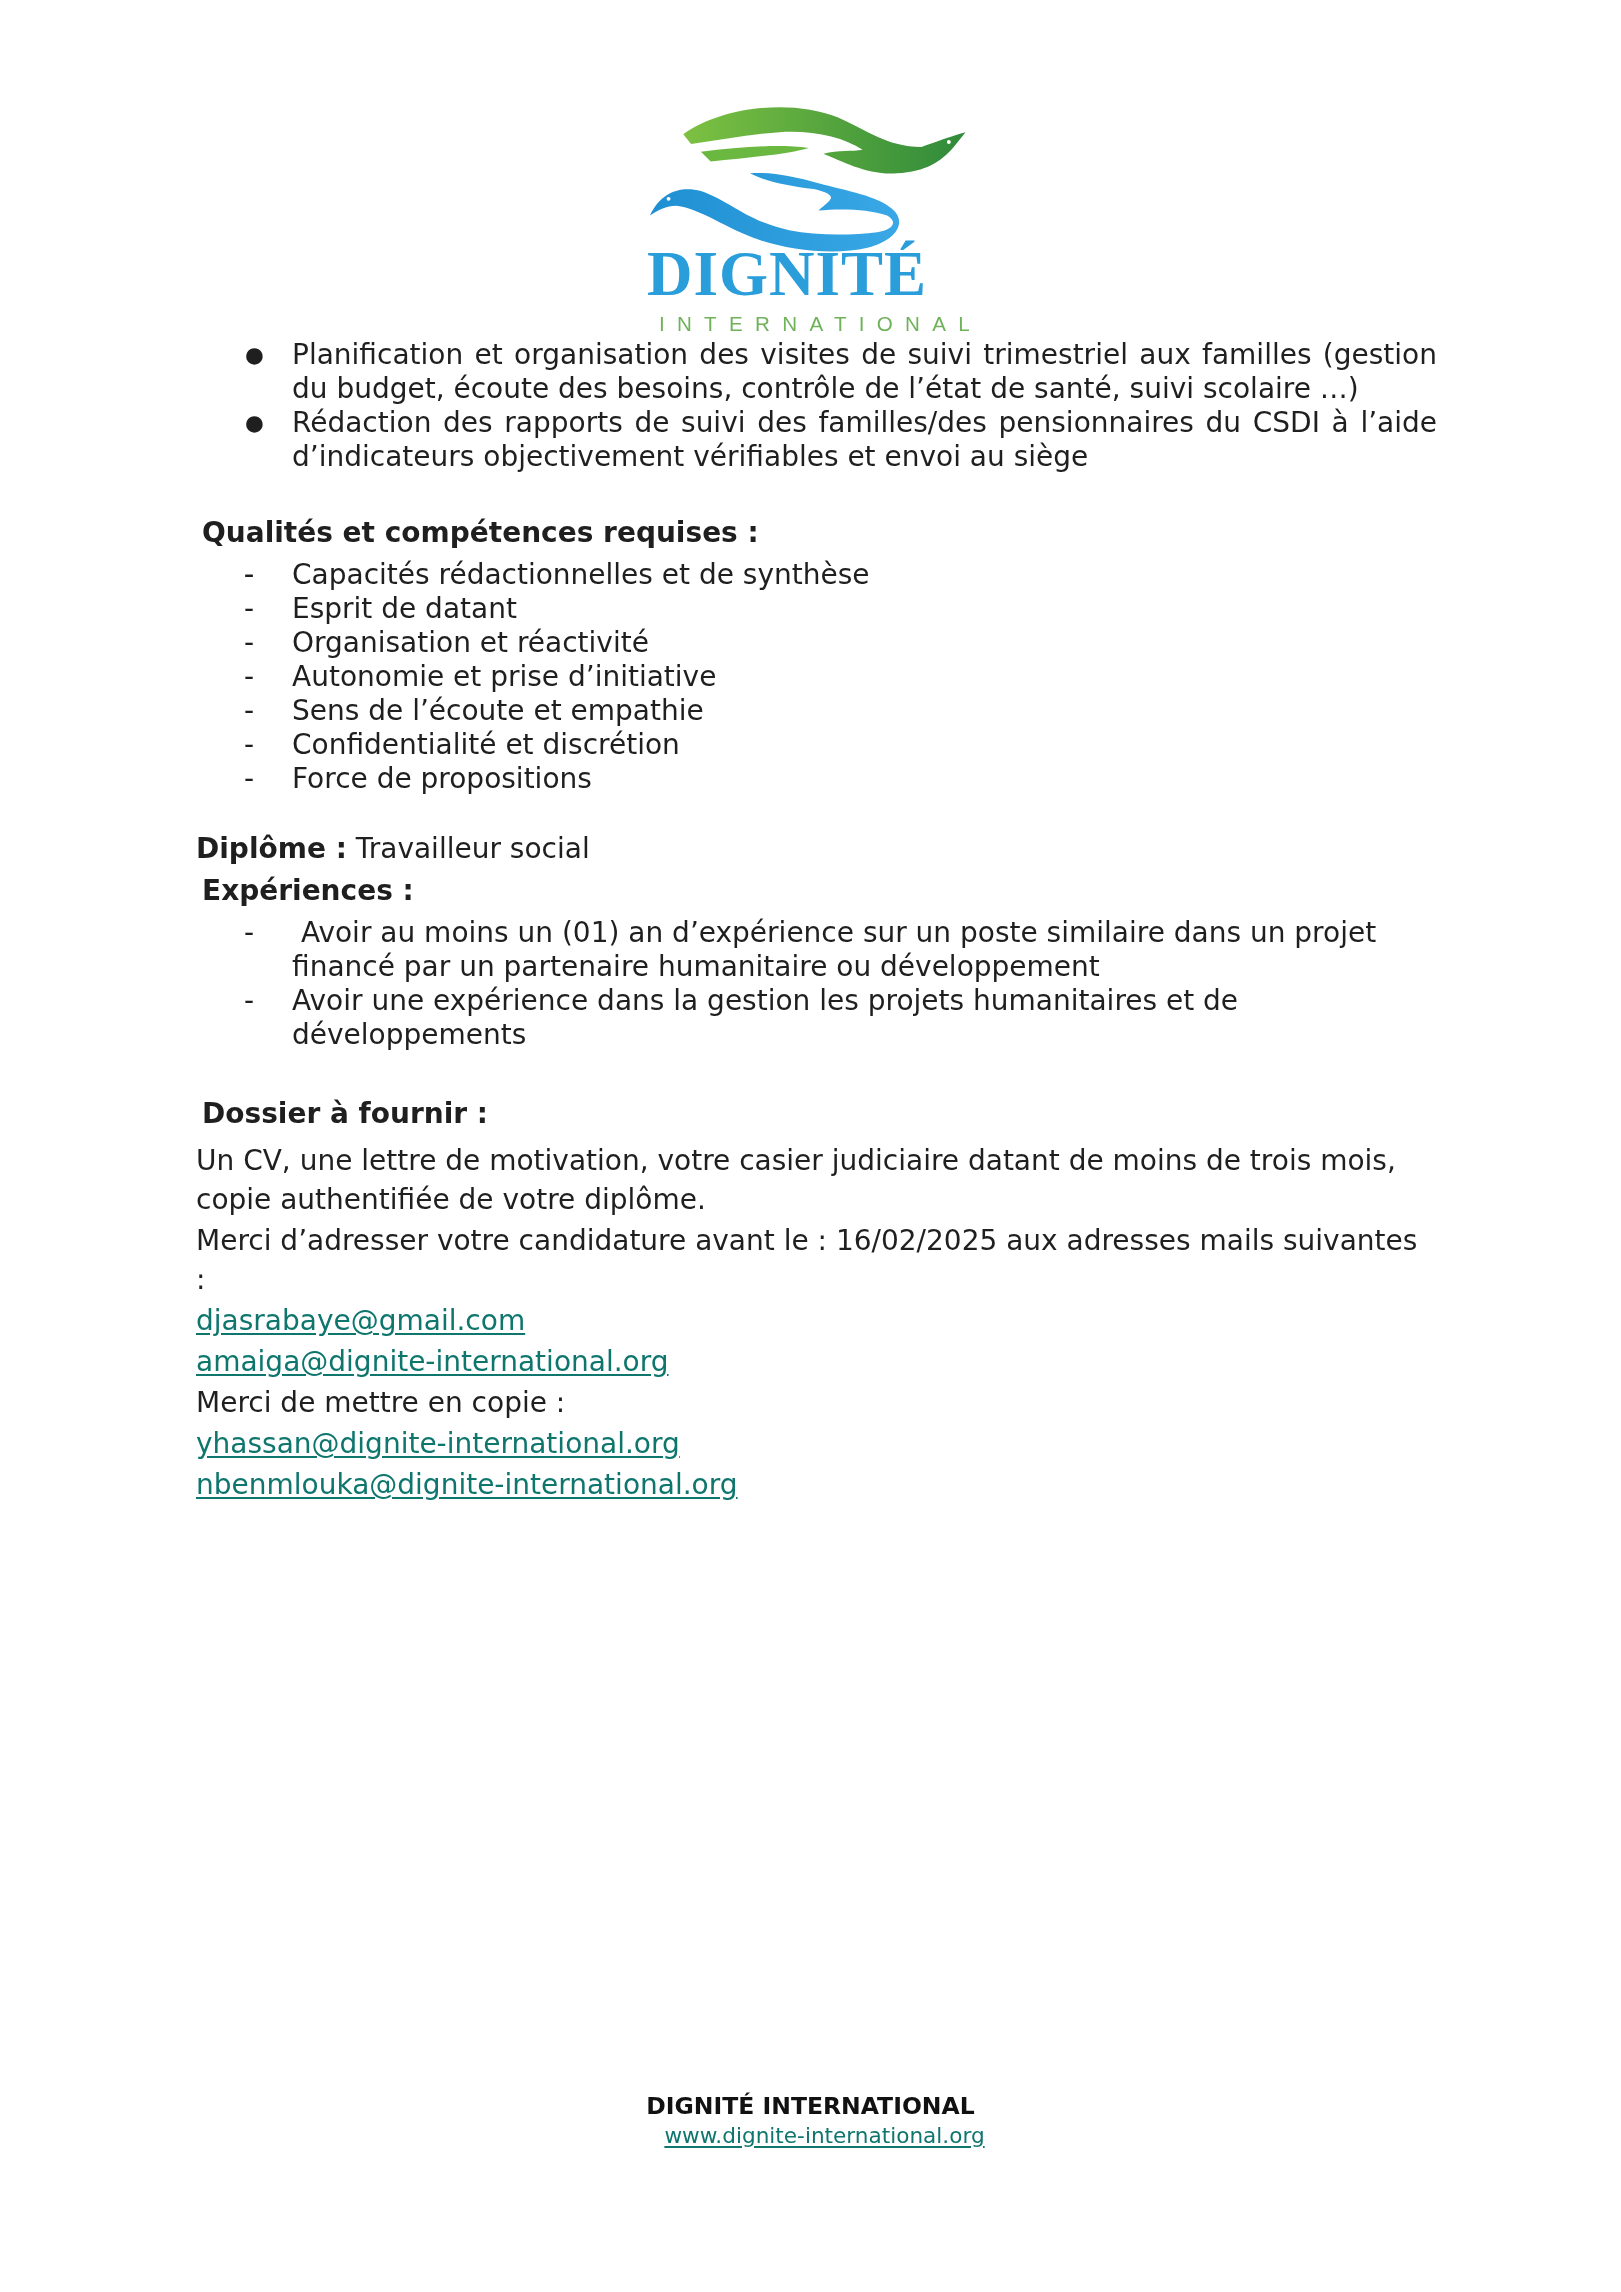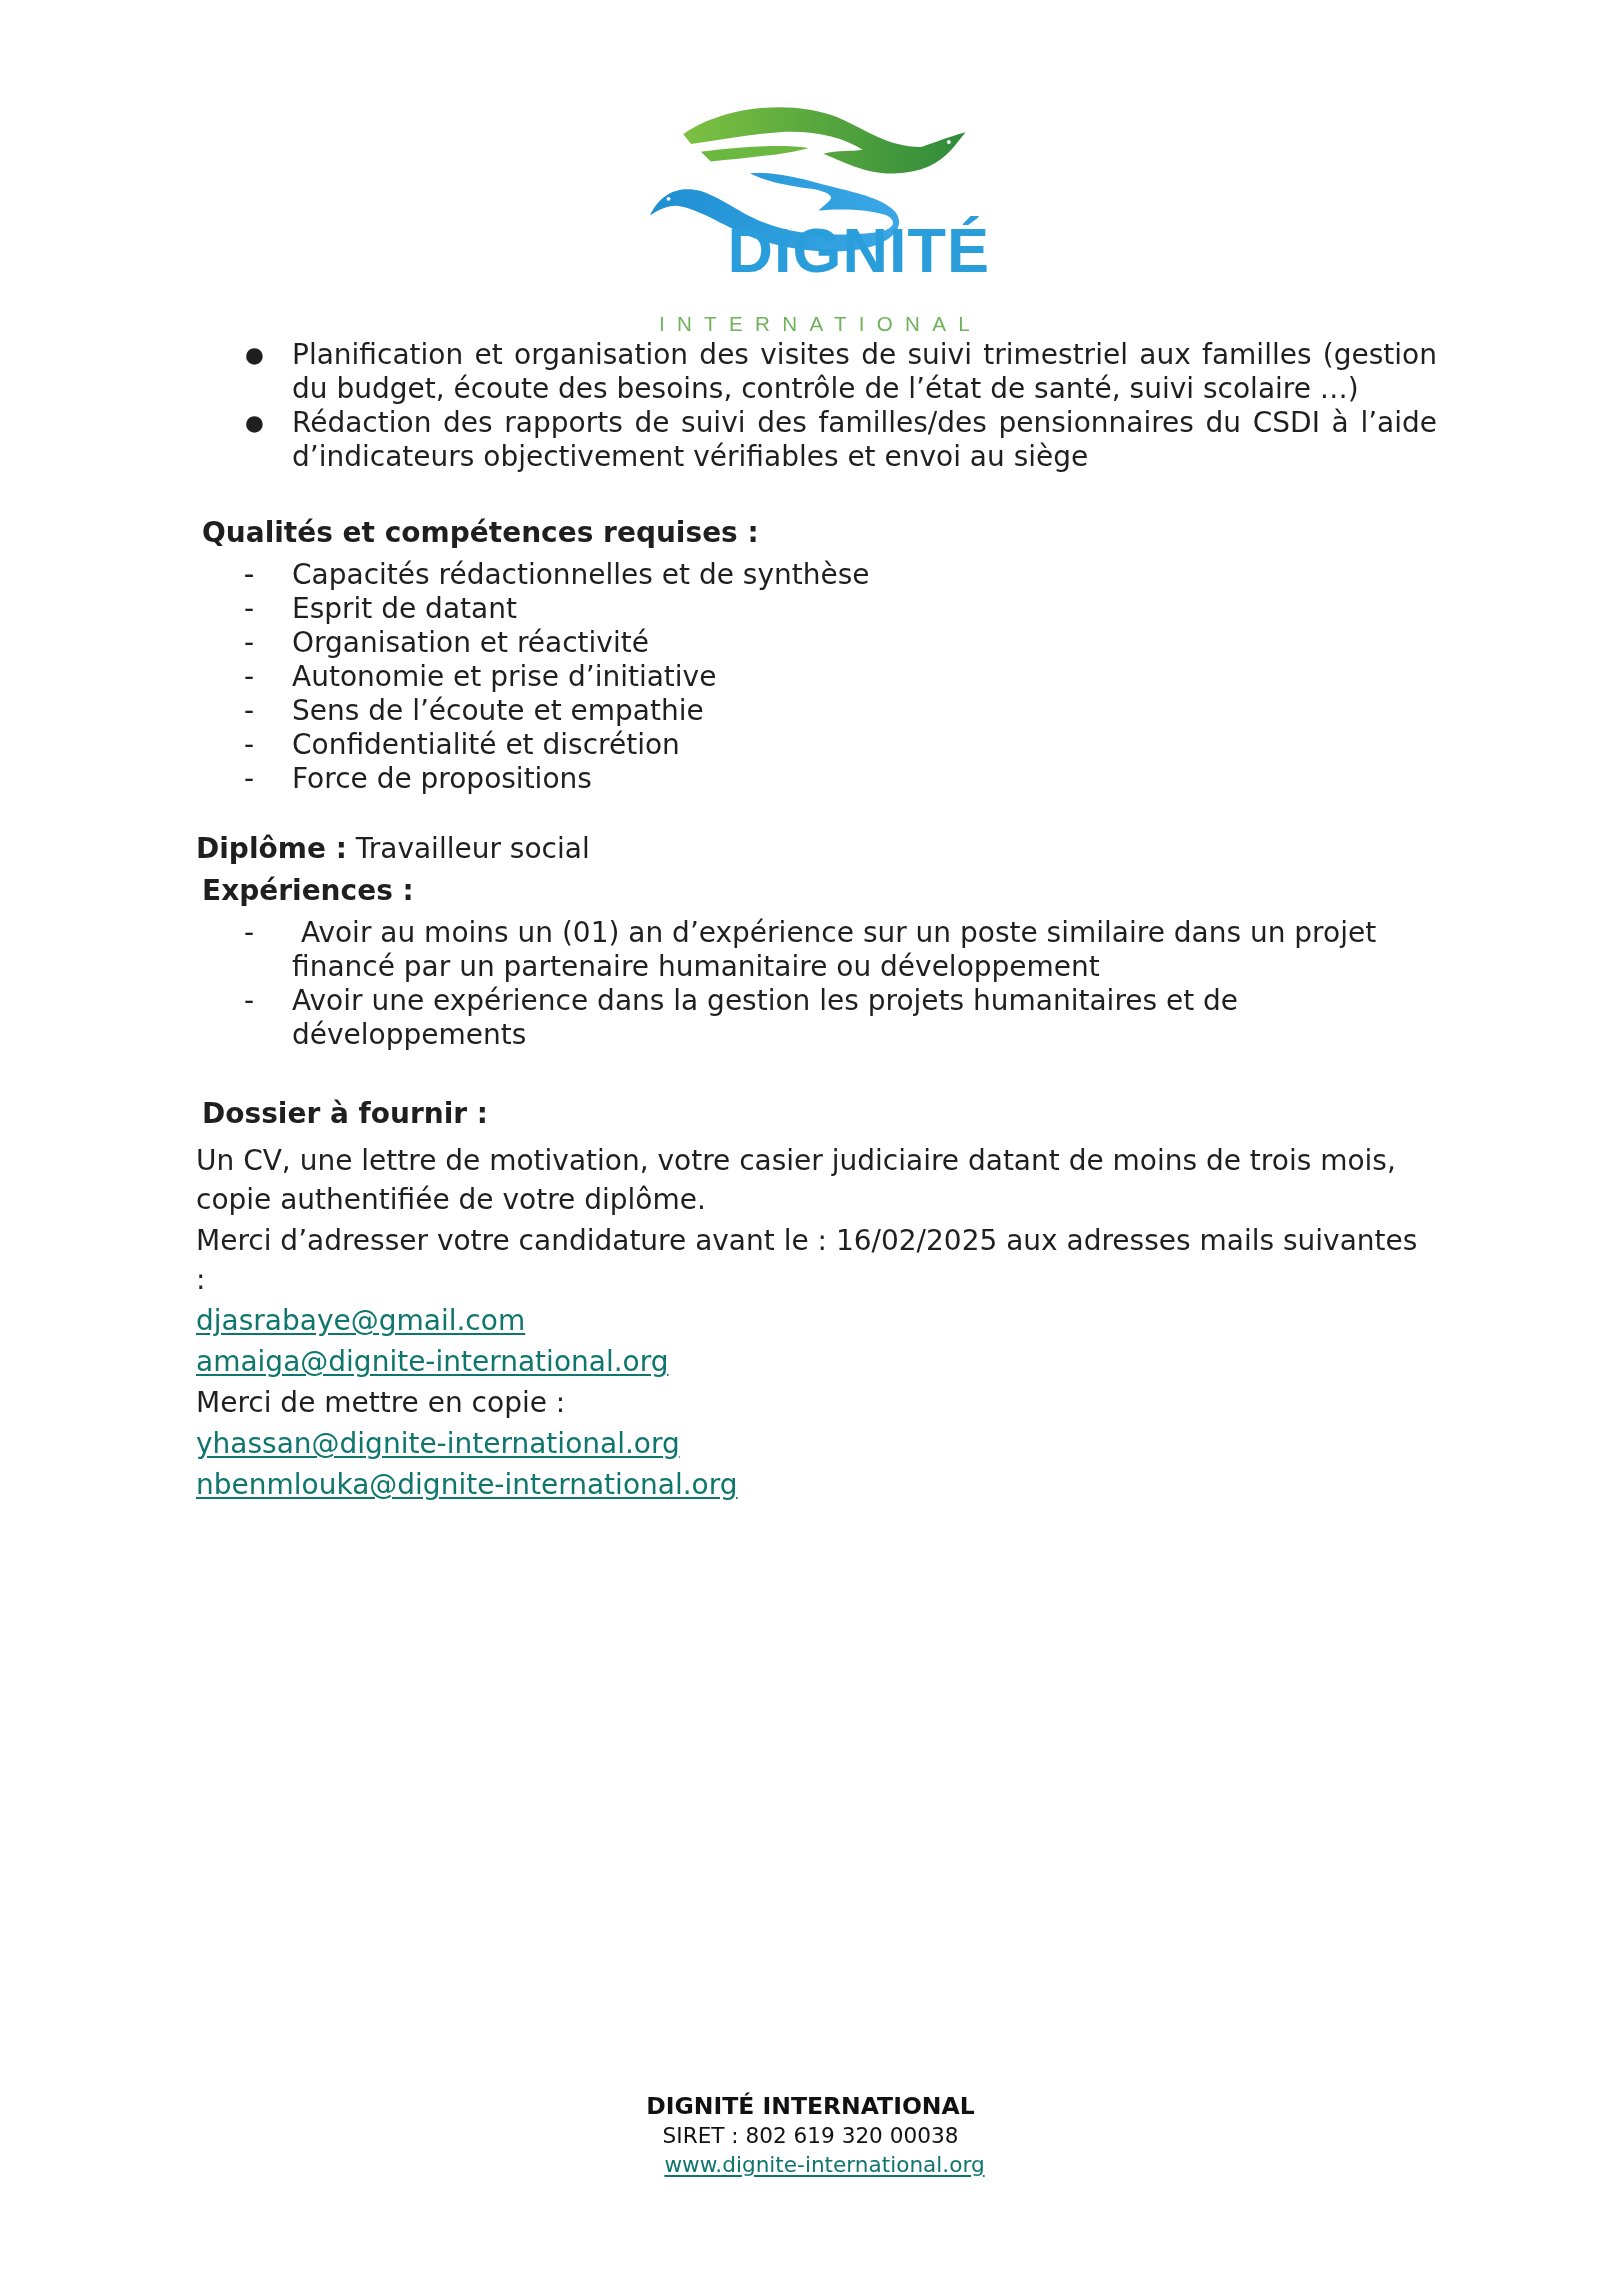--- a/index.html
+++ b/index.html
@@ -1,20 +1,20 @@
 <!DOCTYPE html>
 <html><head>
   <meta charset="utf-8">
   <style>
     html, body { margin: 0; padding: 0; background: #ffffff; }
     body { width: 1621px; height: 2293px; position: relative; overflow: hidden;
       font-family: "DejaVu Sans", sans-serif; color: #1f1f1f; }
     .logo { position: absolute; left: 642px; top: 93px; width: 353px; height: 245px; }
-    .logo-word { position: absolute; left: 647px; top: 216px; width: 343px; text-align: right;
-      font-family: Liberation Sans, sans-serif; font-weight: bold; font-size: 63px; letter-spacing: 1px;
+    .logo-word { position: absolute; left: 647px; top: 240px; width: 343px; text-align: left;
+      font-family: Liberation Serif, serif; font-weight: bold; font-size: 63px; letter-spacing: 1px;
       color: #2a9ddb; line-height: 69px; }
     .logo-sub { position: absolute; left: 649px; top: 312px; width: 343px; text-align: center;
       font-family: "Liberation Sans", sans-serif; font-size: 20.6px; letter-spacing: 12.3px;
       color: #6fb25a; line-height: 23.5px; }
     .content { position: absolute; left: 194px; top: 338px; width: 1243px;
       font-size: 28px; line-height: 34px; }
     .bullet-list { margin: 0; padding: 0; list-style: none; }
     .bullet-list li { position: relative; padding-left: 98px; text-align: justify; }
     .bullet-list li .mark { position: absolute; left: 51px; top: 0; font-size: 21.6px; }
     .dash-list { margin: 0; padding: 0; list-style: none; }
@@ -89,16 +89,15 @@
     <p class="para"><a class="link" href="#">djasrabaye@gmail.com</a></p>
     <p class="para"><a class="link" href="#">amaiga@dignite-international.org</a></p>
     <p class="para">Merci de mettre en copie :</p>
     <p class="para"><a class="link" href="#">yhassan@dignite-international.org</a></p>
     <p class="para"><a class="link" href="#">nbenmlouka@dignite-international.org</a></p>
   </div>
 </div>
 
 <div class="footer">
   <div class="org">DIGNITÉ INTERNATIONAL</div>
-  <div class="siret">SIRET : 802 619 320 00038</div>
   <div class="site"><a class="link" href="#">www.dignite-international.org</a></div>
 </div>
 
 
 </body></html>

